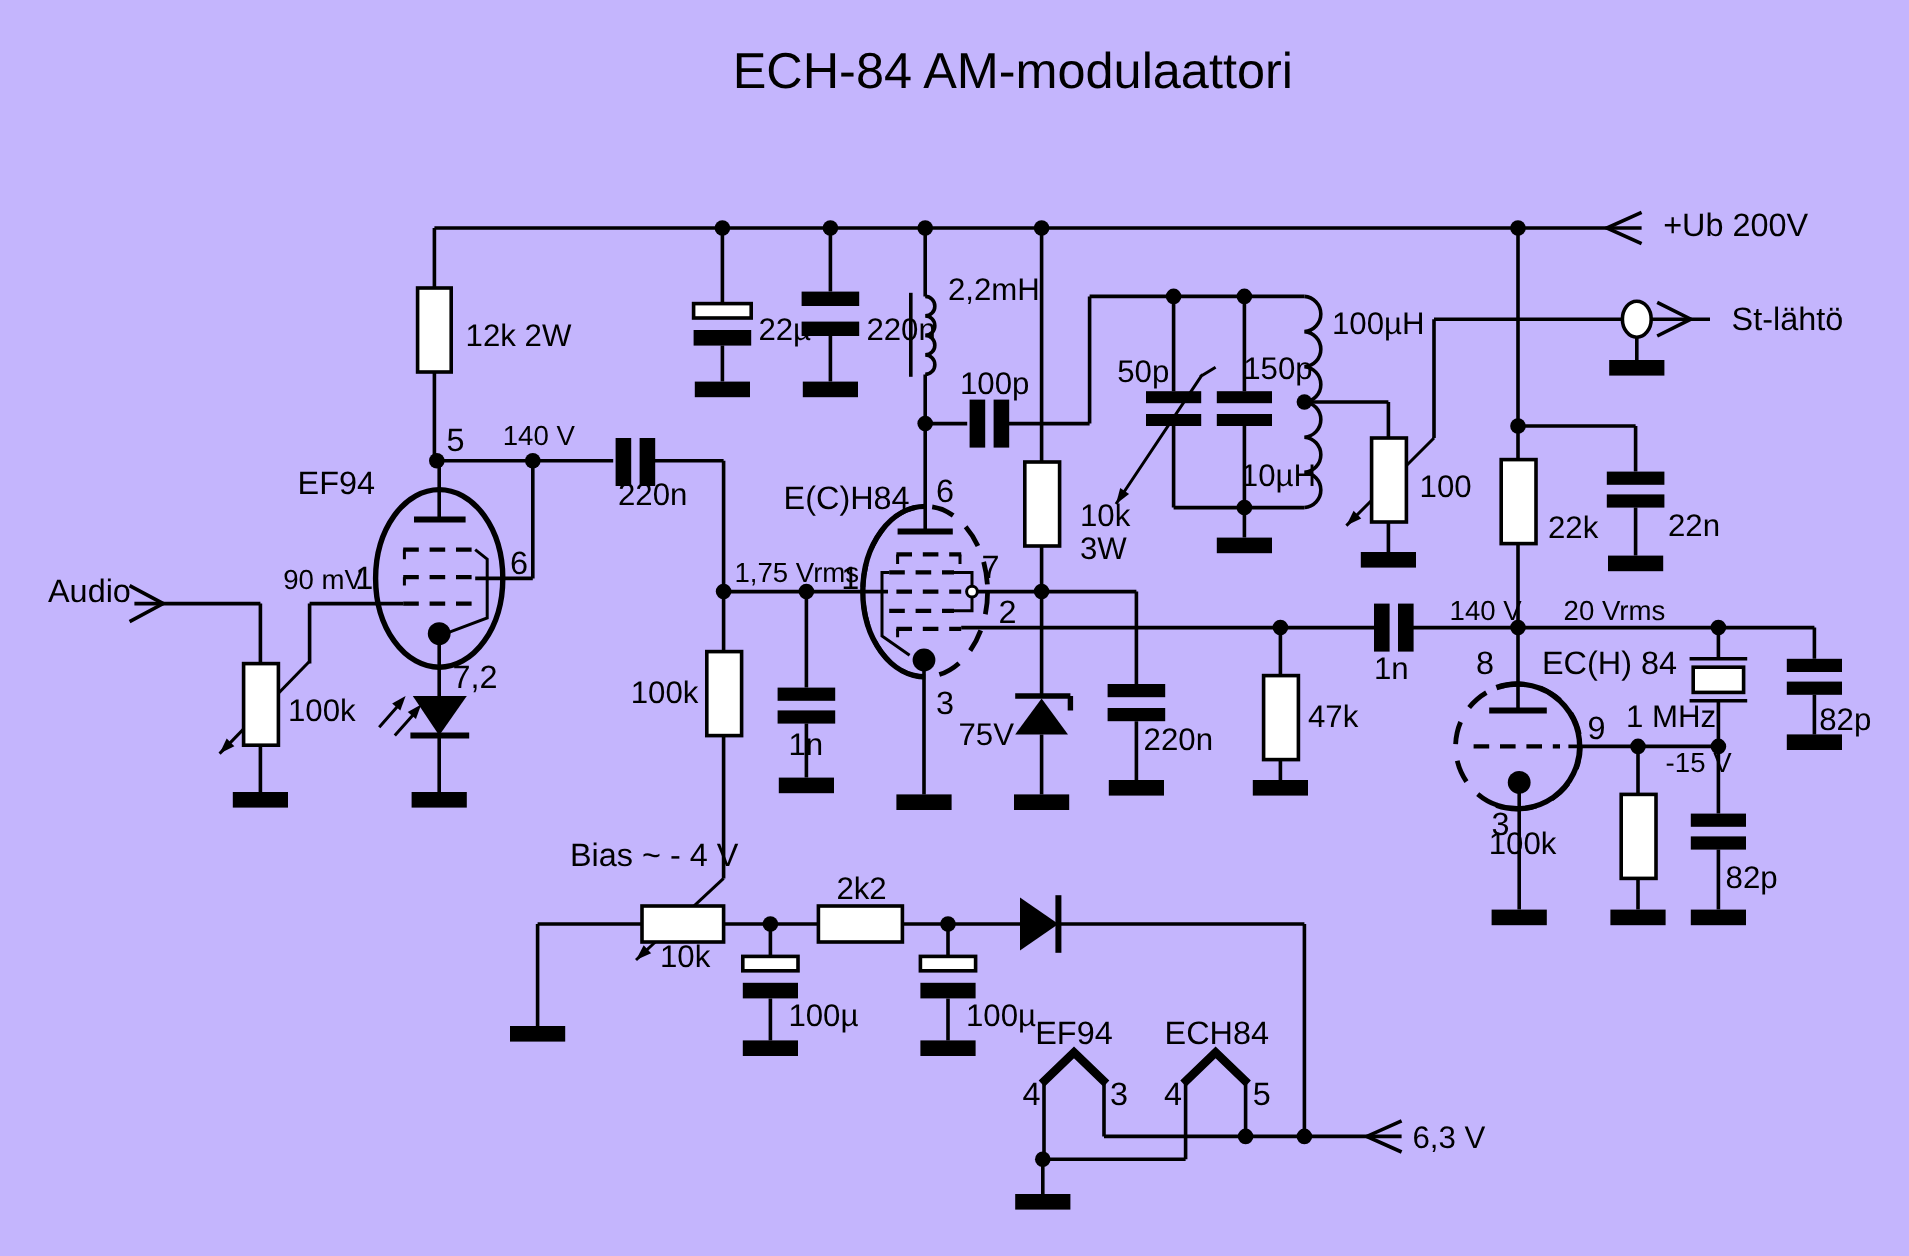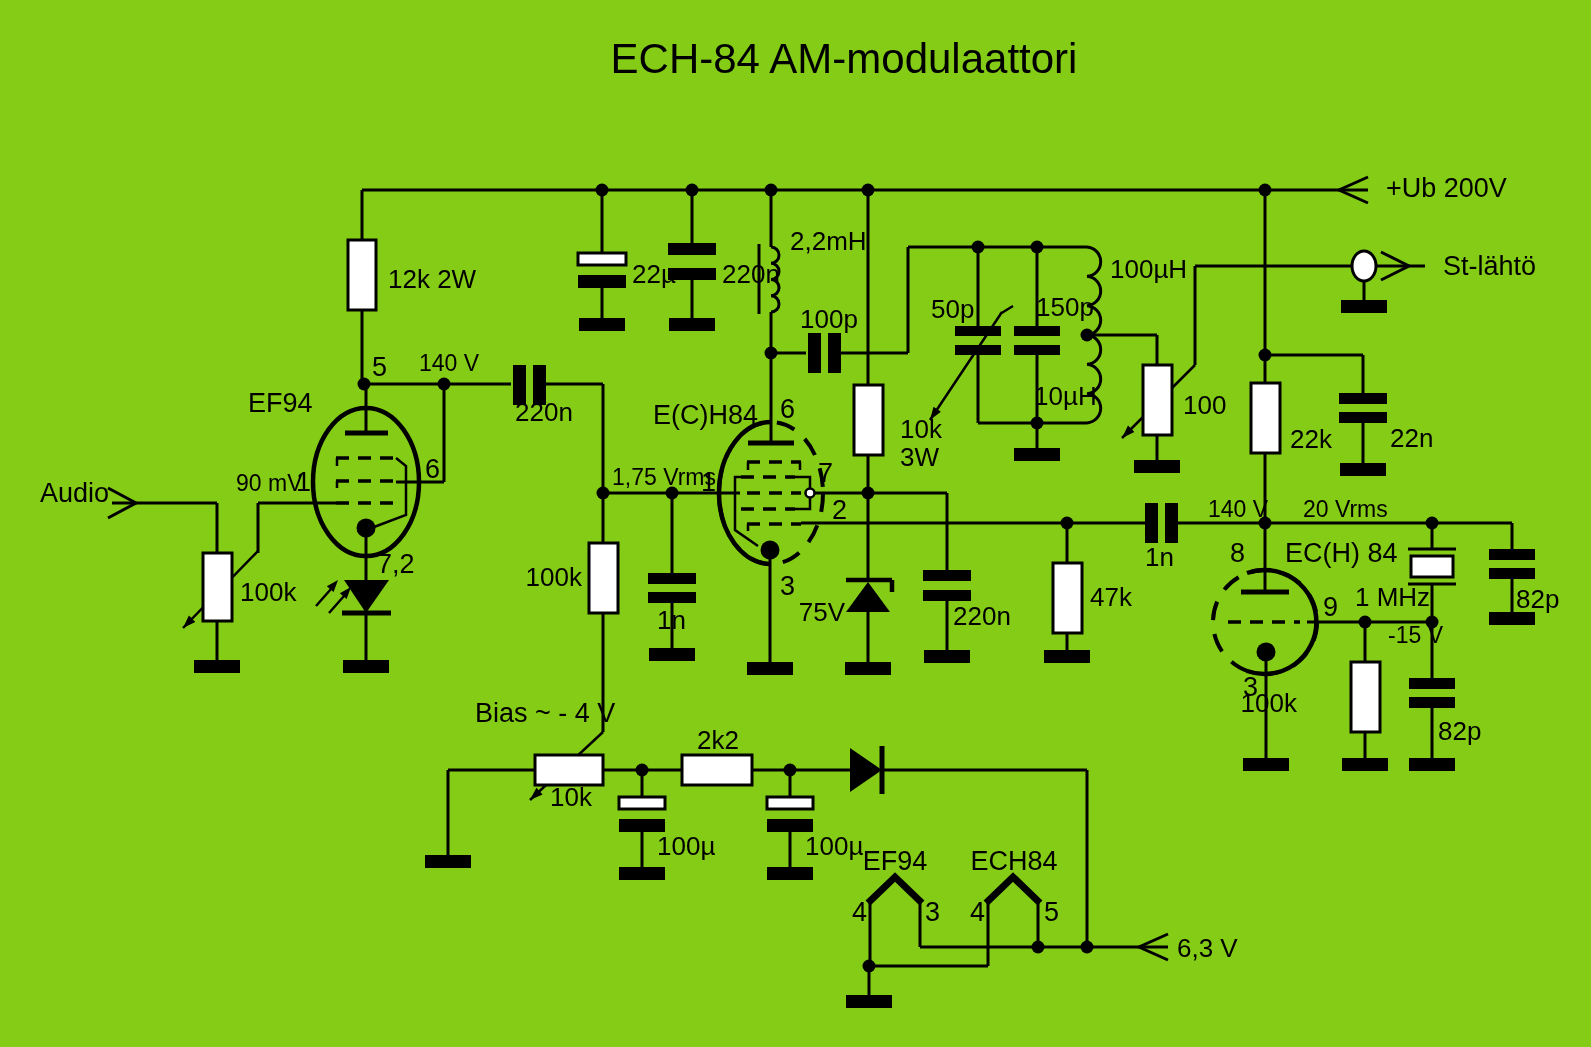--- a/index.html
+++ b/index.html
@@ -1,16 +1,16 @@
 <!DOCTYPE html>
 <html><head>
 <meta charset="utf-8">
 <style>
   html,body{margin:0;padding:0;background:#fff;}
-  .canvas{width:1591px;height:1047px;background:#84cc16;position:relative;overflow:hidden;}
+  .canvas{width:1591px;height:1047px;background:#c4b5fd;position:relative;overflow:hidden;}
   svg{display:block;}
   svg text{font-family:"Liberation Sans","DejaVu Sans",sans-serif;fill:#000;}
   .title{font-size:42px;}
   .name{font-size:27px;}
   .lbl{font-size:26px;}
   .pin{font-size:27px;}
   .meas{font-size:23px;}
   .wire{stroke:#000;stroke-width:3;fill:none;}
   .thin{stroke:#000;stroke-width:2.5;fill:none;}
   .thick{stroke:#000;stroke-width:5;fill:none;}

